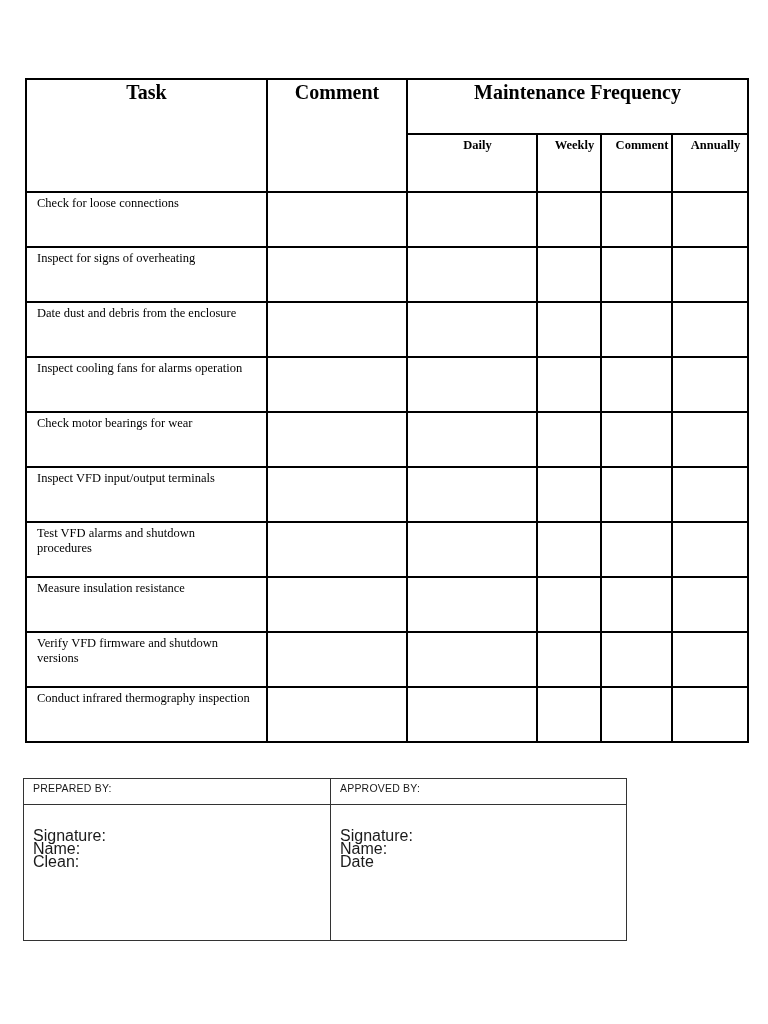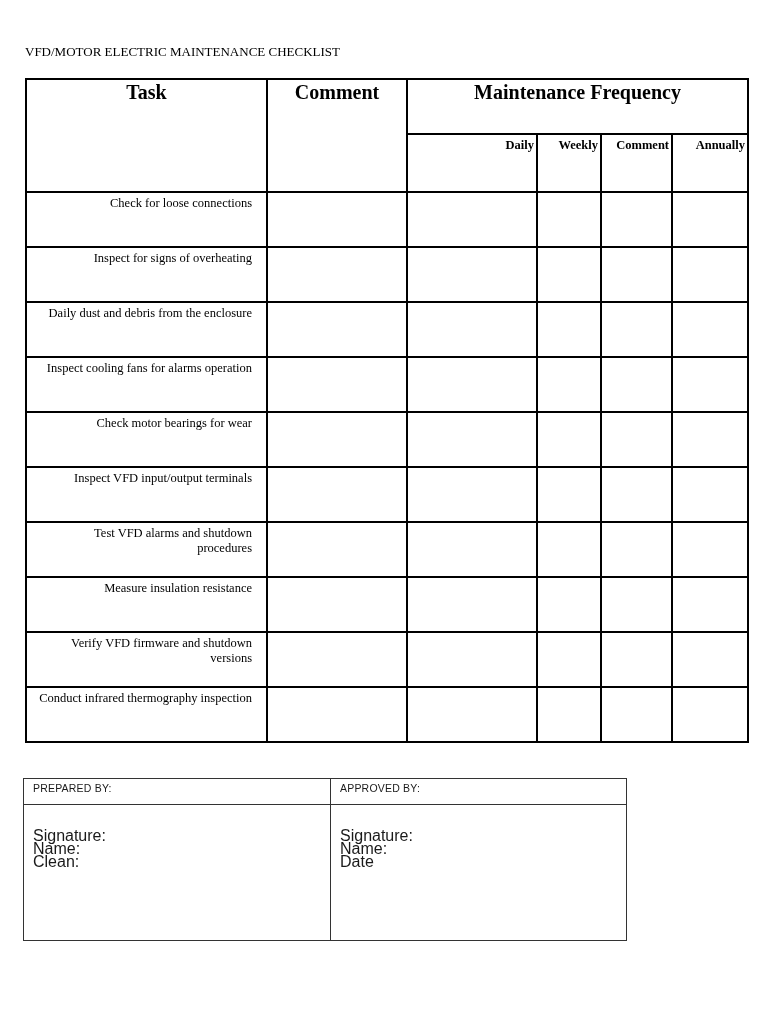--- a/index.html
+++ b/index.html
@@ -42,31 +42,31 @@
   .checklist th.big-head {
     font-size: 20px;
     font-weight: bold;
     text-align: center;
     padding: 1px 2px 0 2px;
     line-height: 1.15;
   }
   .checklist th.sub-head {
     font-size: 12.5px;
     font-weight: bold;
-    text-align: right;
+    text-align: center;
     padding: 3px 2px 0 13px;
     height: 53px;
   }
   .checklist tr.head-row-1 { height: 55px; }
   .checklist tbody tr { height: 55px; }
   .checklist td.task-cell {
     font-size: 12.5px;
     line-height: 1.22;
     padding: 3px 14px 0 10px;
-    text-align: right;
+    text-align: left;
   }
   .checklist td.blank-cell { padding: 0; }
 
   
   .signoff {
     position: absolute;
     left: 23px;
     top: 778px;
     width: 603px;
     border-collapse: collapse;
@@ -95,21 +95,20 @@
   .signoff .field-line {
     line-height: 13px;
     white-space: nowrap;
   }
 </style>
 </head>
 <body>
 
 <div class="page">
 
-  <div class="doc-title">VFD/MOTOR ELECTRIC MAINTENANCE CHECKLIST</div>
 
   <table class="checklist">
     <colgroup>
       <col style="width:241px">
       <col style="width:140px">
       <col style="width:130px">
       <col style="width:64px">
       <col style="width:71px">
       <col style="width:76px">
     </colgroup>
@@ -137,21 +136,21 @@
       </tr>
       <tr>
         <td class="task-cell">Inspect for signs of overheating</td>
         <td class="blank-cell"></td>
         <td class="blank-cell"></td>
         <td class="blank-cell"></td>
         <td class="blank-cell"></td>
         <td class="blank-cell"></td>
       </tr>
       <tr>
-        <td class="task-cell">Daily dust and debris from the enclosure</td>
+        <td class="task-cell">Date dust and debris from the enclosure</td>
         <td class="blank-cell"></td>
         <td class="blank-cell"></td>
         <td class="blank-cell"></td>
         <td class="blank-cell"></td>
         <td class="blank-cell"></td>
       </tr>
       <tr>
         <td class="task-cell">Inspect cooling fans for alarms operation</td>
         <td class="blank-cell"></td>
         <td class="blank-cell"></td>

